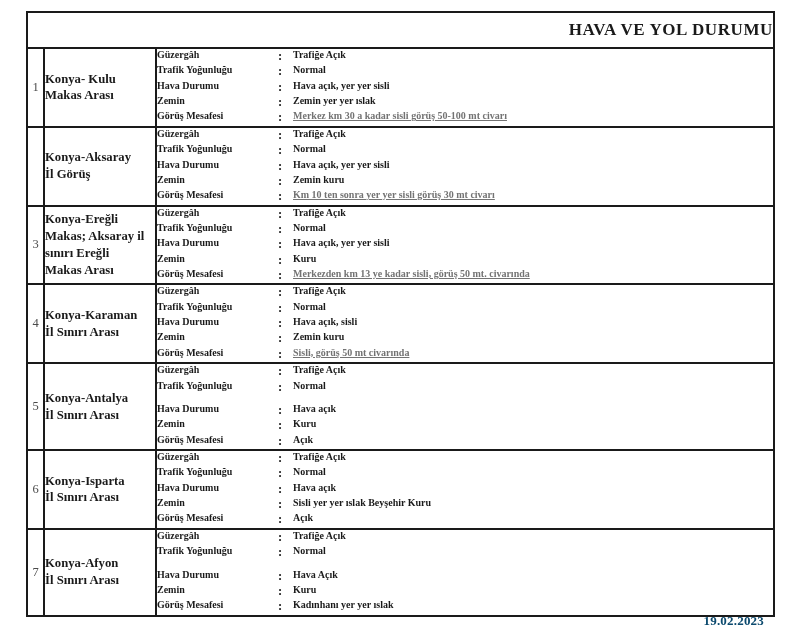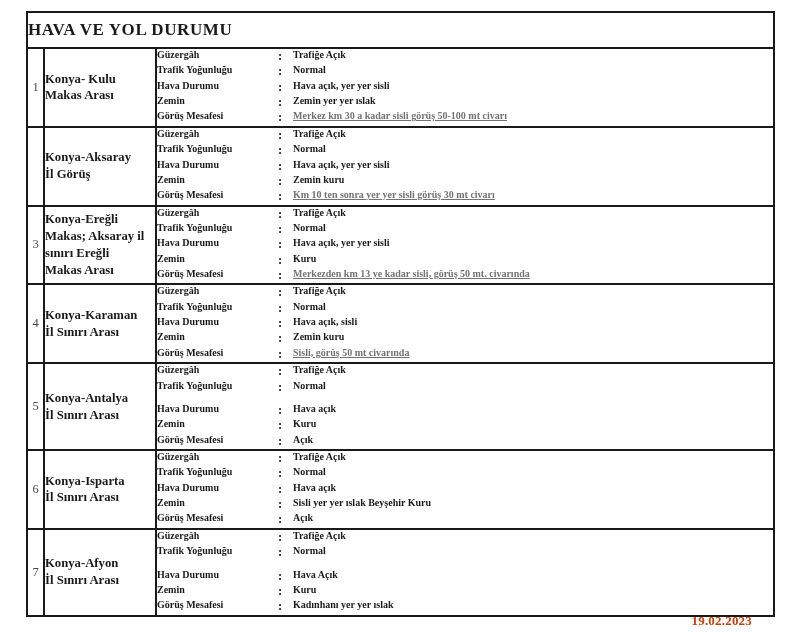--- a/index.html
+++ b/index.html
@@ -35,21 +35,21 @@
   }
 
   .report-table td {
     border: 1px solid #1a1a1a;
     padding: 0;
     vertical-align: middle;
     background: #ffffff;
   }
 
   .title-cell {
-    text-align: left;
+    text-align: right;
     font-weight: bold;
     font-size: 17px;
     letter-spacing: 0.6px;
     height: 34px;
     border-bottom: 2.5px solid #1a1a1a !important;
     padding: 0 4px;
   }
 
   
   .col-num   { width: 17px; }
@@ -124,25 +124,25 @@
     text-decoration: underline;
   }
   .kv-row.tall .kv-label,
   .kv-row.tall .kv-colon,
   .kv-row.tall .kv-value {
     padding-top: 8px;
   }
 
   .footer-date {
     position: absolute;
-    right: 38px;
+    right: 26px;
     bottom: 14px;
     font-size: 13px;
     font-weight: bold;
-    color: #c2410c;
+    color: #0c4a6e;
     letter-spacing: 0.2px;
   }
 </style>
 </head>
 <body>
 
 <div class="page">
 
   <table class="report-table">
     <colgroup>

